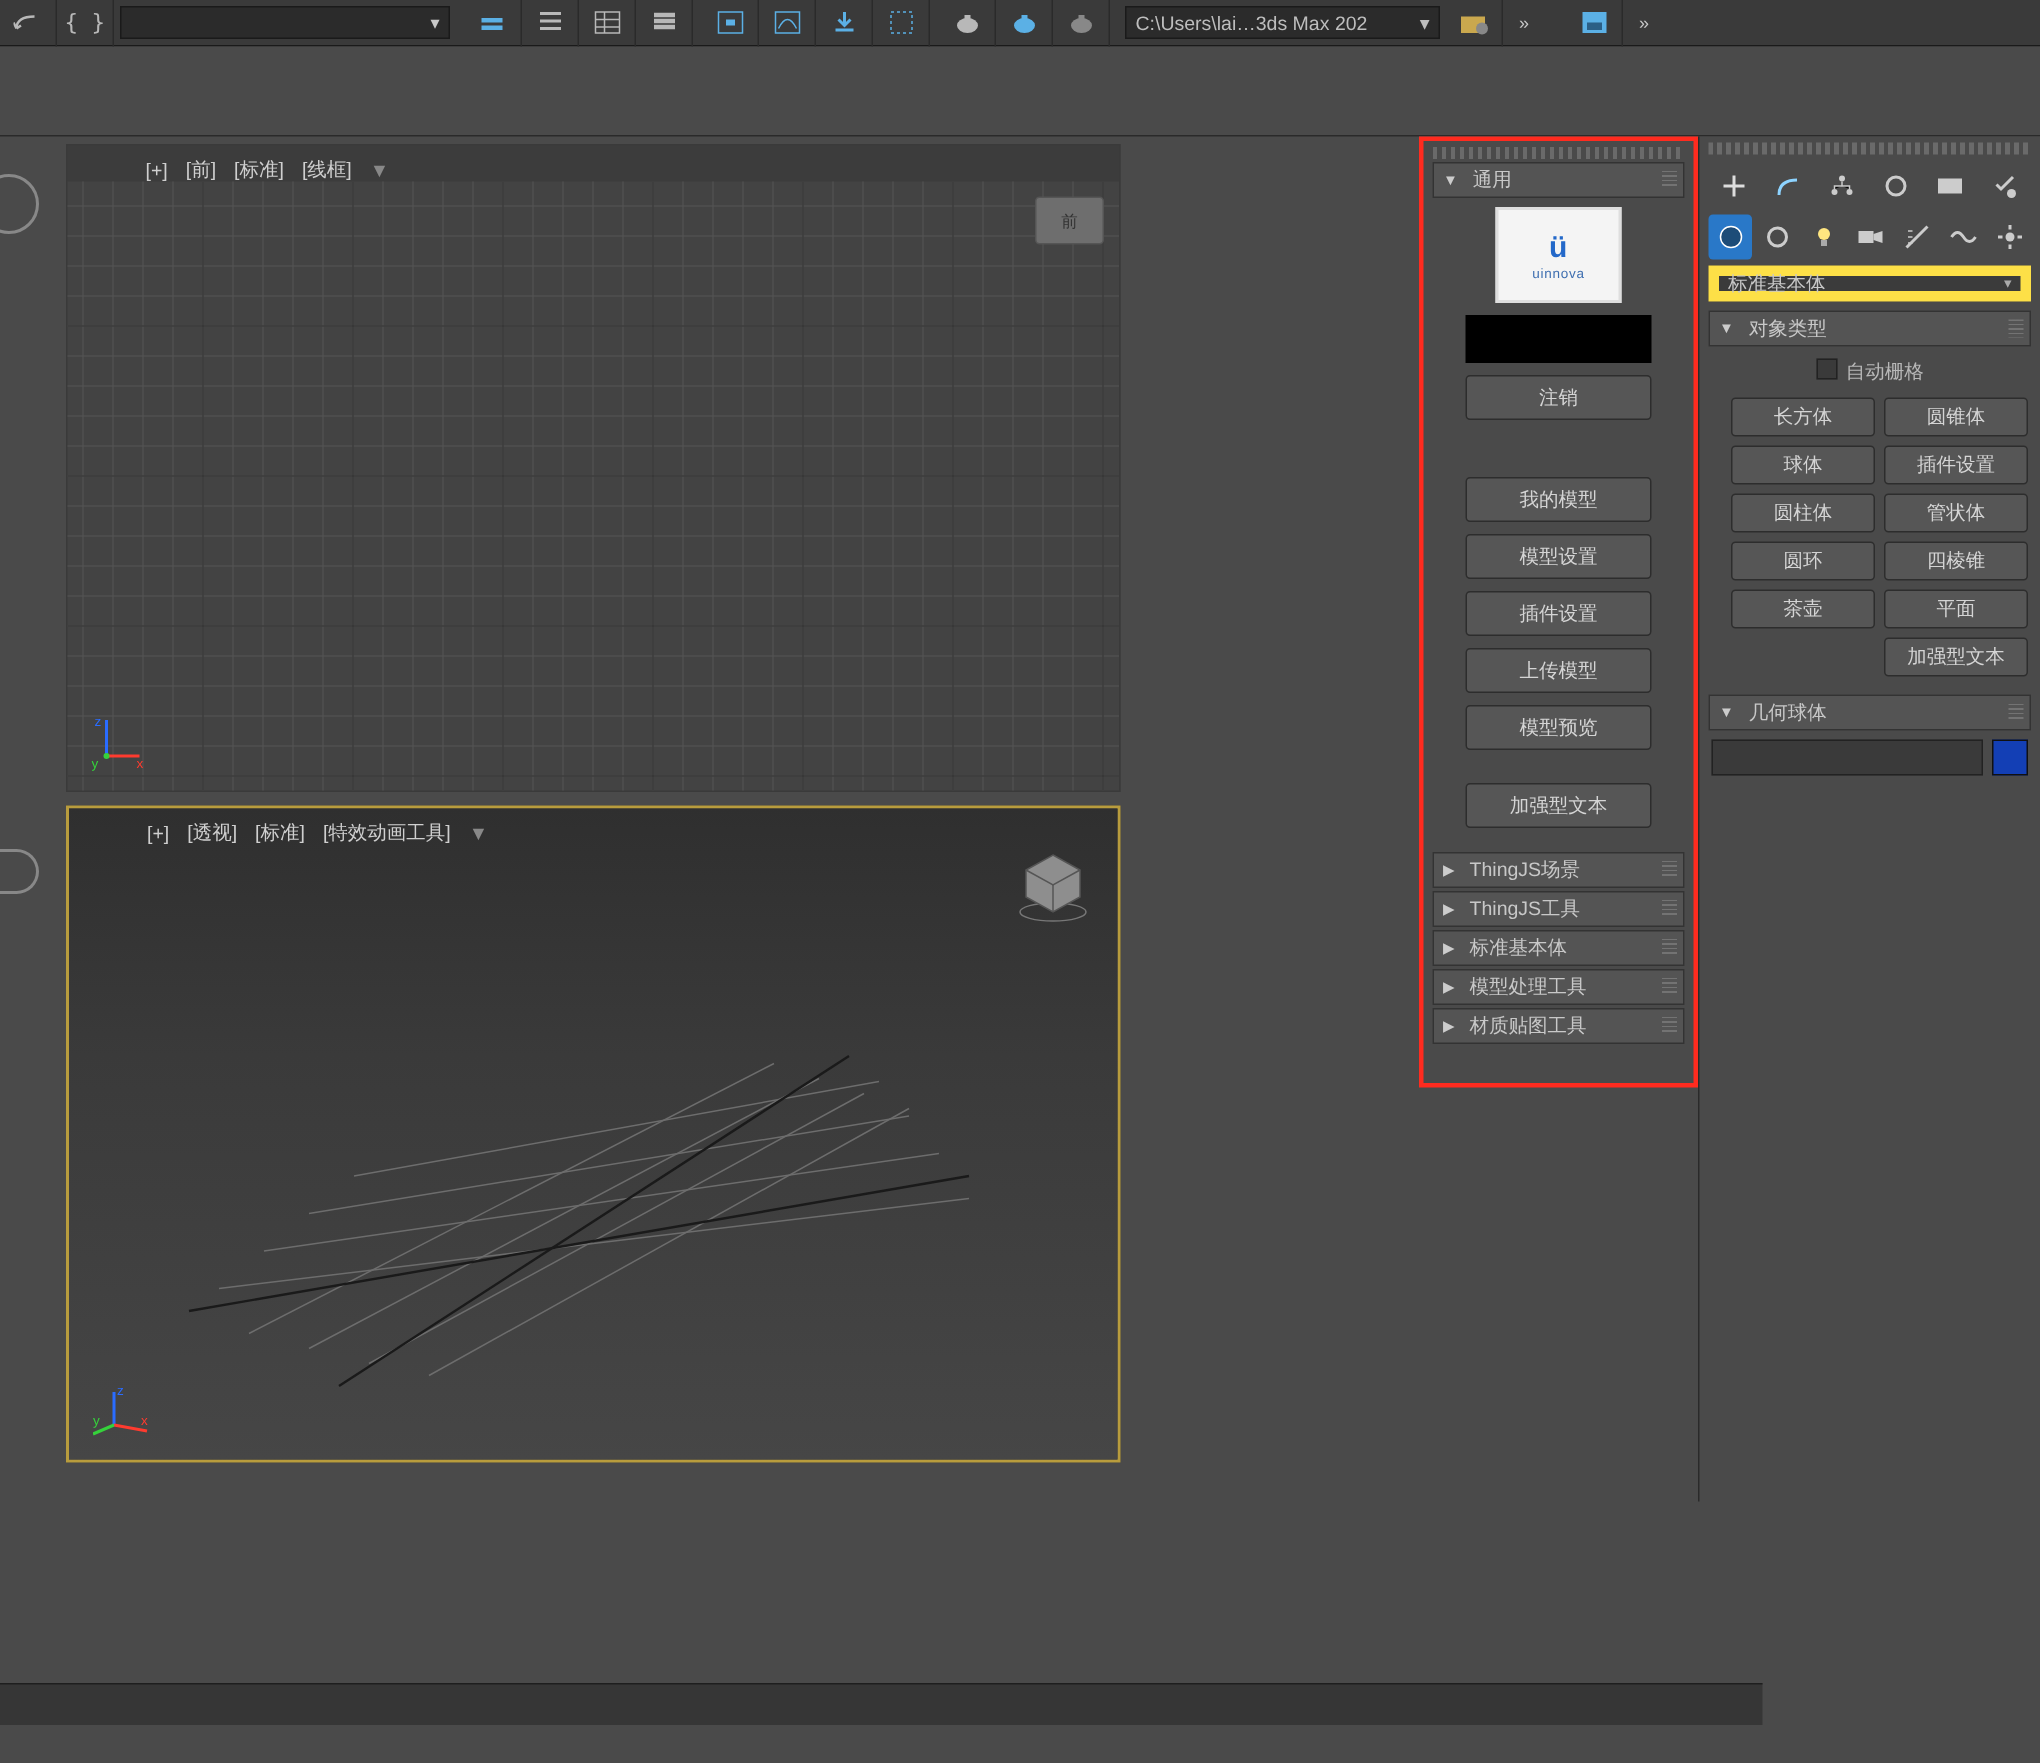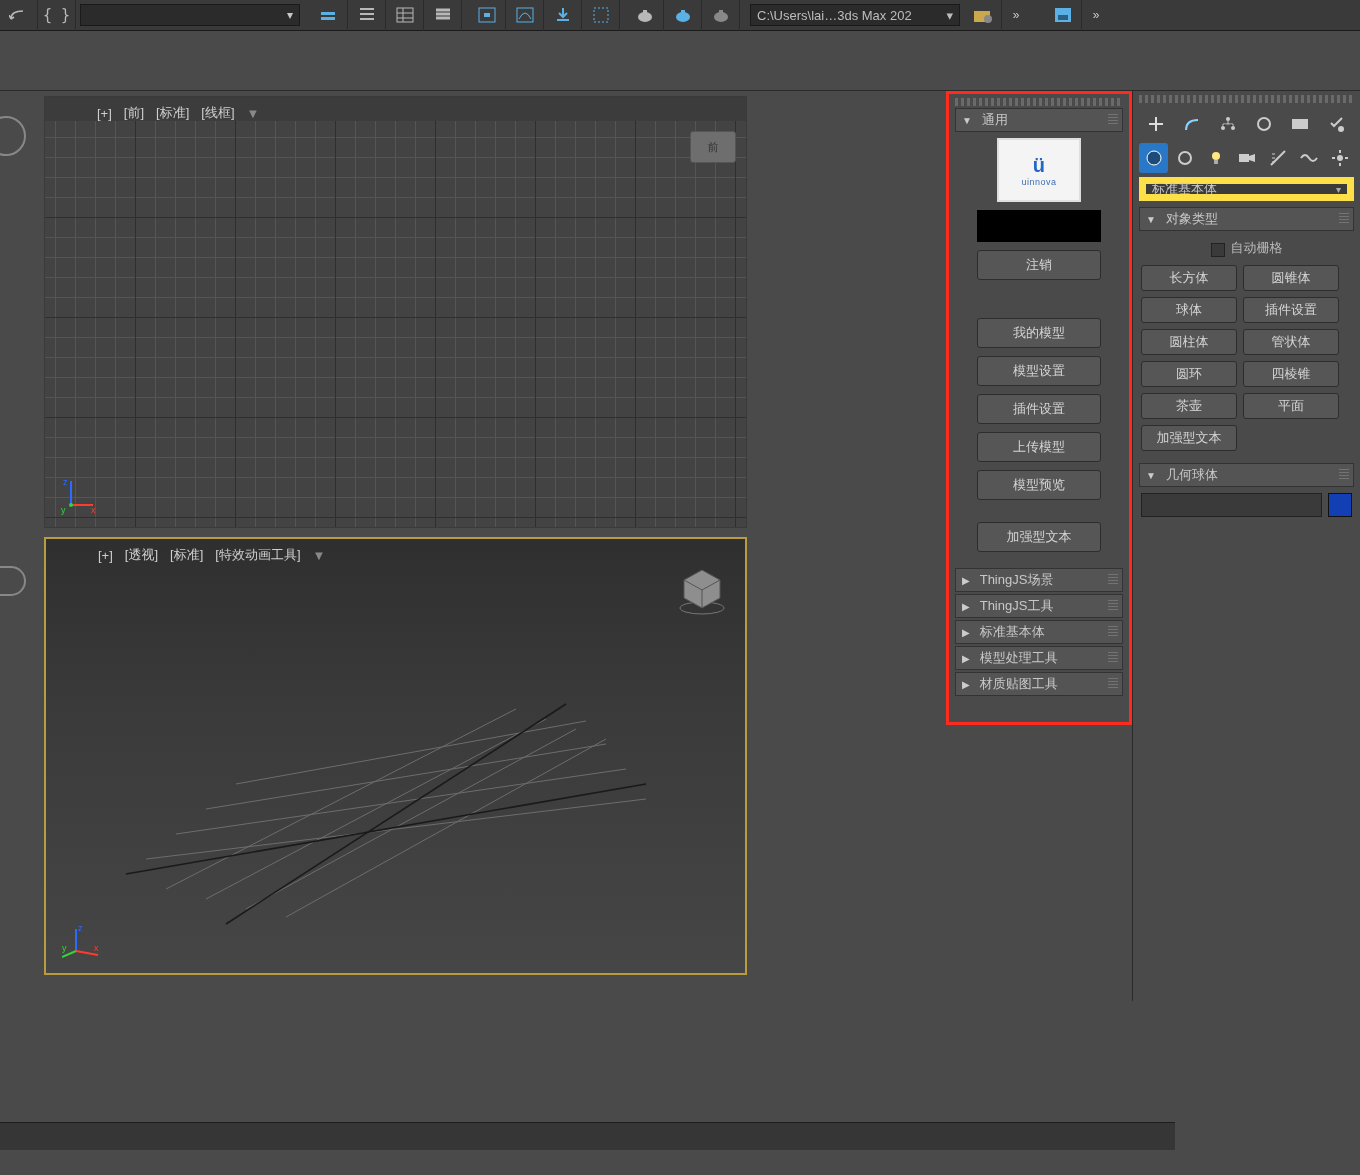--- a/index.html
+++ b/index.html
@@ -120,24 +120,24 @@
   cursor: pointer; border-radius: 3px; }
 .tab-btn.selected { background: #2978c8; }
 .cat-sel { height: 24px; margin: 2px 6px; background: #3b3b3b; border: 7px solid #fde047;
   display: flex; align-items: center; padding: 0 6px; font-size: 13px; color: #c8c8c8;
   position: relative; }
 .cat-sel::after { content: "▾"; position: absolute; right: 6px; font-size: 10px; color: #aaa; }
 
 .cmd-roll { margin: 4px 6px 0 6px; }
 .cmd-roll .rollout-head { background: #545454; }
 .cmd-body { padding: 8px 2px; }
-.autogrid-row { display: flex; align-items: flex-end; justify-content: center; gap: 6px;
+.autogrid-row { display: flex; align-items: flex-start; justify-content: center; gap: 6px;
   font-size: 13px; margin-bottom: 8px; color: #b8b8b8; }
 .chk { width: 14px; height: 14px; border: 1px solid #222; background: #3a3a3a; }
-.obj-grid { display: flex; flex-wrap: wrap; gap: 6px; justify-content: flex-start; }
+.obj-grid { display: flex; flex-wrap: wrap; gap: 6px; justify-content: flex-end; }
 .obj-btn { width: 96px; height: 26px; background: #565656; border: 1px solid #2d2d2d;
   border-radius: 3px; font-size: 13px; color: #d4d4d4; display: flex; align-items: center;
   justify-content: center; cursor: pointer; }
 .name-row { display: flex; gap: 6px; padding: 6px 2px; align-items: center; }
 .name-input { flex: 1; height: 24px; background: #3a3a3a; border: 1px solid #222; }
 .color-sw { width: 24px; height: 24px; background: #133fb5; border: 1px solid #111; }
 
 .bottom-strip { position: absolute; left: 0; bottom: 25px; width: 1175px; height: 28px;
   background: #363636; border-top: 1px solid #1e1e1e; }
 

